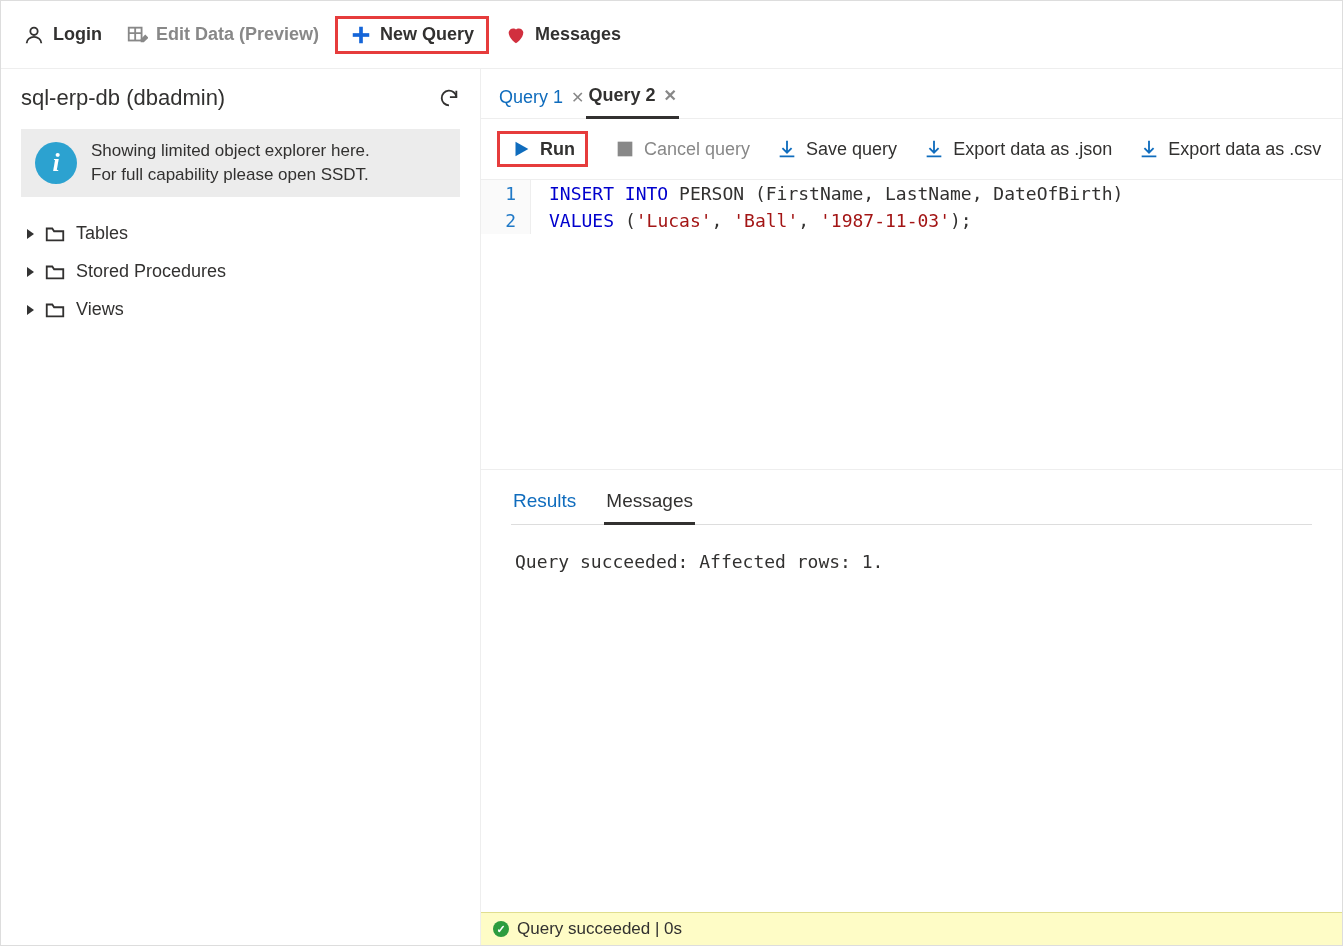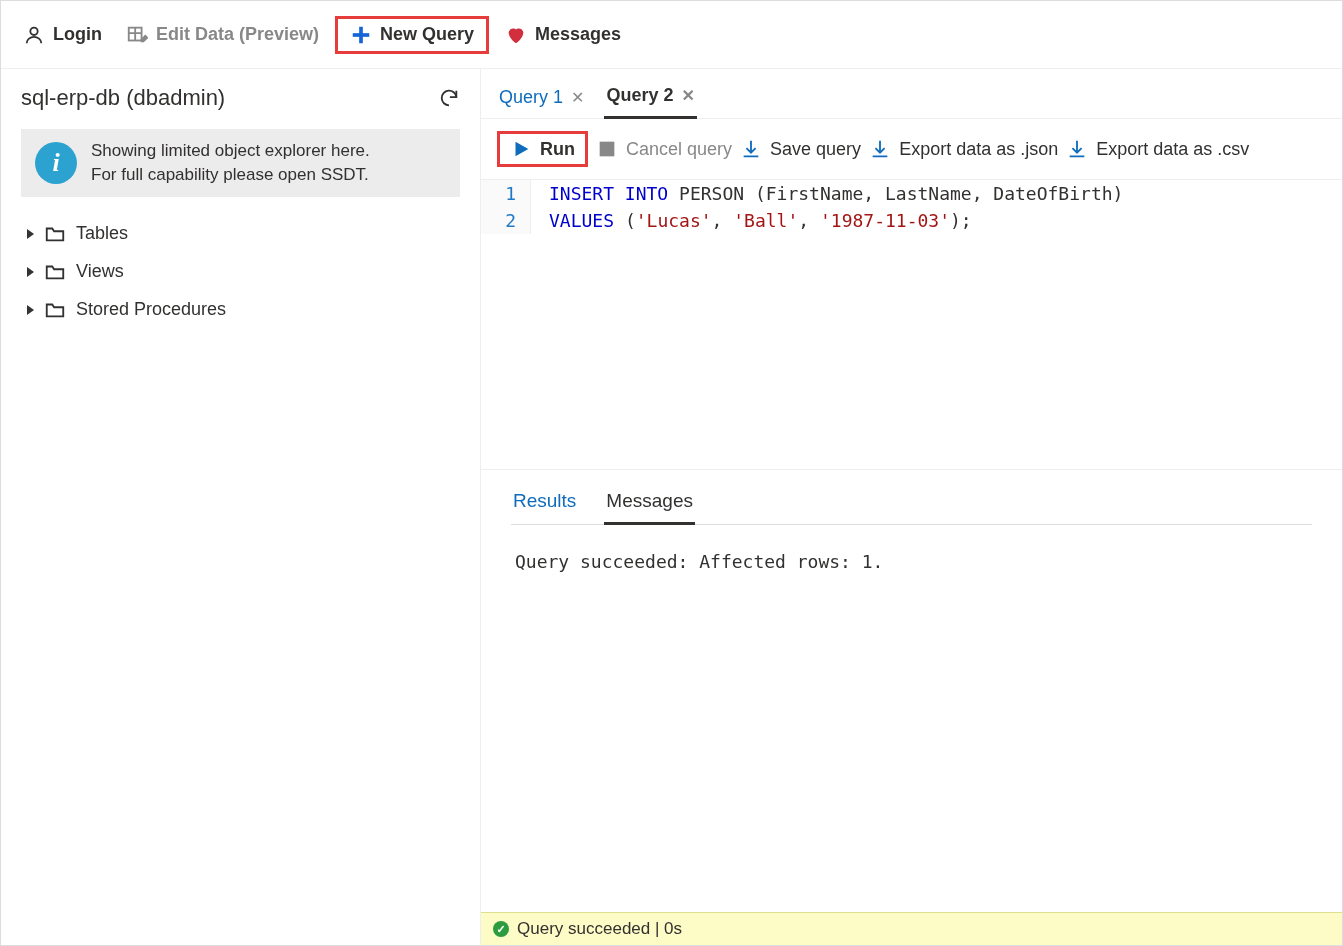--- a/index.html
+++ b/index.html
@@ -91,21 +91,20 @@
     border-bottom:5px solid transparent;
     border-left:7px solid #333;
   }
 
   
   .editor-col { flex:1; display:flex; flex-direction:column; min-width:0; }
 
   .tabs {
     display:flex;
     align-items:flex-end;
-    gap:18px;
     padding:10px 16px 0;
     border-bottom:1px solid #eee;
     font-size:18px;
   }
   .tab {
     display:flex; align-items:center; gap:8px;
     padding:6px 2px 10px;
     cursor:pointer;
     color:#0F6CBD;
   }
@@ -114,21 +113,21 @@
     border-bottom:3px solid #323130;
     margin-bottom:-1px;
     font-weight:600;
   }
   .tab-close { color:#888; font-size:16px; }
 
   
   .query-toolbar {
     display:flex;
     align-items:center;
-    gap:8px;
+    gap:26px;
     padding:12px 16px;
     border-bottom:1px solid #eee;
     font-size:18px;
   }
   .qt-btn { display:flex; align-items:center; gap:8px; cursor:pointer; }
   .qt-btn.run {
     border:3px solid #e63c3c;
     padding:4px 10px;
     font-weight:600;
   }
@@ -284,30 +283,30 @@
         </span>
         <span>Tables</span>
       </div>
       <div class="tree-item">
         <span class="caret"></span>
         <span class="icon">
           <svg width="20" height="20" viewBox="0 0 24 24" fill="none" stroke="#323130" stroke-width="2">
               <path d="M3 6h6l2 3h10v10H3z"></path>
             </svg>
         </span>
-        <span>Views</span>
+        <span>Stored Procedures</span>
       </div>
       <div class="tree-item">
         <span class="caret"></span>
         <span class="icon">
           <svg width="20" height="20" viewBox="0 0 24 24" fill="none" stroke="#323130" stroke-width="2">
               <path d="M3 6h6l2 3h10v10H3z"></path>
             </svg>
         </span>
-        <span>Stored Procedures</span>
+        <span>Views</span>
       </div>
     </div>
   </div>
 
   <div class="editor-col">
 
     <div class="tabs">
       <div class="tab">
         <span>Query 1</span>
         <span class="tab-close">✕</span>

